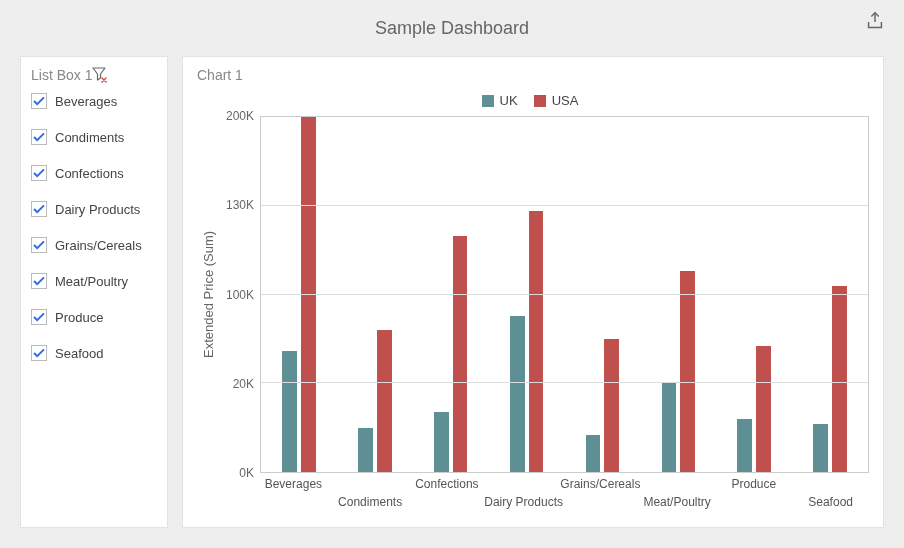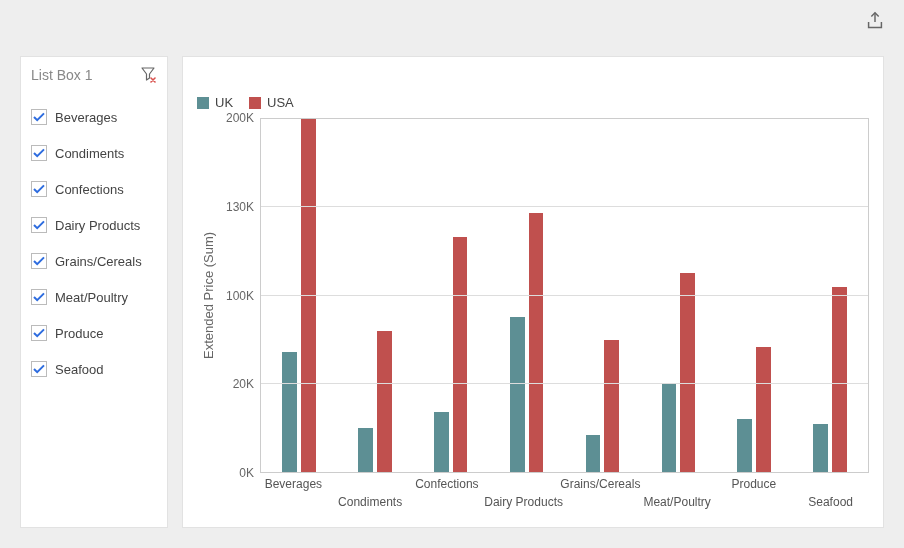--- a/index.html
+++ b/index.html
@@ -50,24 +50,24 @@
     border: 1px solid #e2e2e2;
     box-sizing: border-box;
   }
   .listbox {
     width: 148px;
     padding: 10px 10px;
   }
   .listbox-header {
     display: flex;
     align-items: center;
-    justify-content: space-between;
+    justify-content: flex-start;
     color: #888;
     font-size: 14px;
-    margin-bottom: 16px;
+    margin-bottom: 0;
   }
   .filter-icon {
     width: 16px;
     height: 16px;
     position: relative;
     cursor: pointer;
   }
   .list-item {
     display: flex;
     align-items: center;
@@ -99,25 +99,24 @@
     display: flex;
     flex-direction: column;
   }
   .chart-title {
     color: #888;
     font-size: 14px;
     margin-bottom: 6px;
   }
   .legend {
     display: flex;
-    justify-content: flex-start;
+    justify-content: center;
     gap: 16px;
     padding: 4px 6px 8px 0;
     font-size: 13px;
-    margin-top: 24px;
   }
   .legend-item {
     display: flex;
     align-items: center;
     gap: 6px;
     color: #444;
   }
   .swatch {
     width: 12px;
     height: 12px;
@@ -187,20 +186,21 @@
     font-size: 12px;
     color: #555;
     white-space: nowrap;
   }
 </style>
 </head>
 <body>
 
 <div class="dashboard">
   <div class="header">
+    <div class="header-title">Sample Dashboard</div>
     <div class="export-icon">
       <svg viewBox="0 0 24 24" width="22" height="22" fill="none" stroke="#666" stroke-width="1.6">
         <path d="M12 3v10"></path>
         <path d="M8 7l4-4 4 4"></path>
         <path d="M5 13v6h14v-6"></path>
       </svg>
     </div>
   </div>
 
   <div class="content">
@@ -277,20 +277,21 @@
               <svg width="12" height="12" viewBox="0 0 12 12">
                 <path d="M1 6l3.2 3.2L11 2.4" fill="none" stroke="#2d6cdf" stroke-width="2"></path>
               </svg>
             </span>
             <span class="list-label">Seafood</span>
           </div>
         </div>
     </div>
 
     <div class="card chart-card">
+      <div class="chart-title">Chart 1</div>
 
       <div class="legend">
         <div class="legend-item">
           <span class="swatch" id="sw0" style="background: rgb(93, 143, 148);"></span>
           <span>UK</span>
         </div>
         <div class="legend-item">
           <span class="swatch" id="sw1" style="background: rgb(192, 80, 78);"></span>
           <span>USA</span>
         </div>

